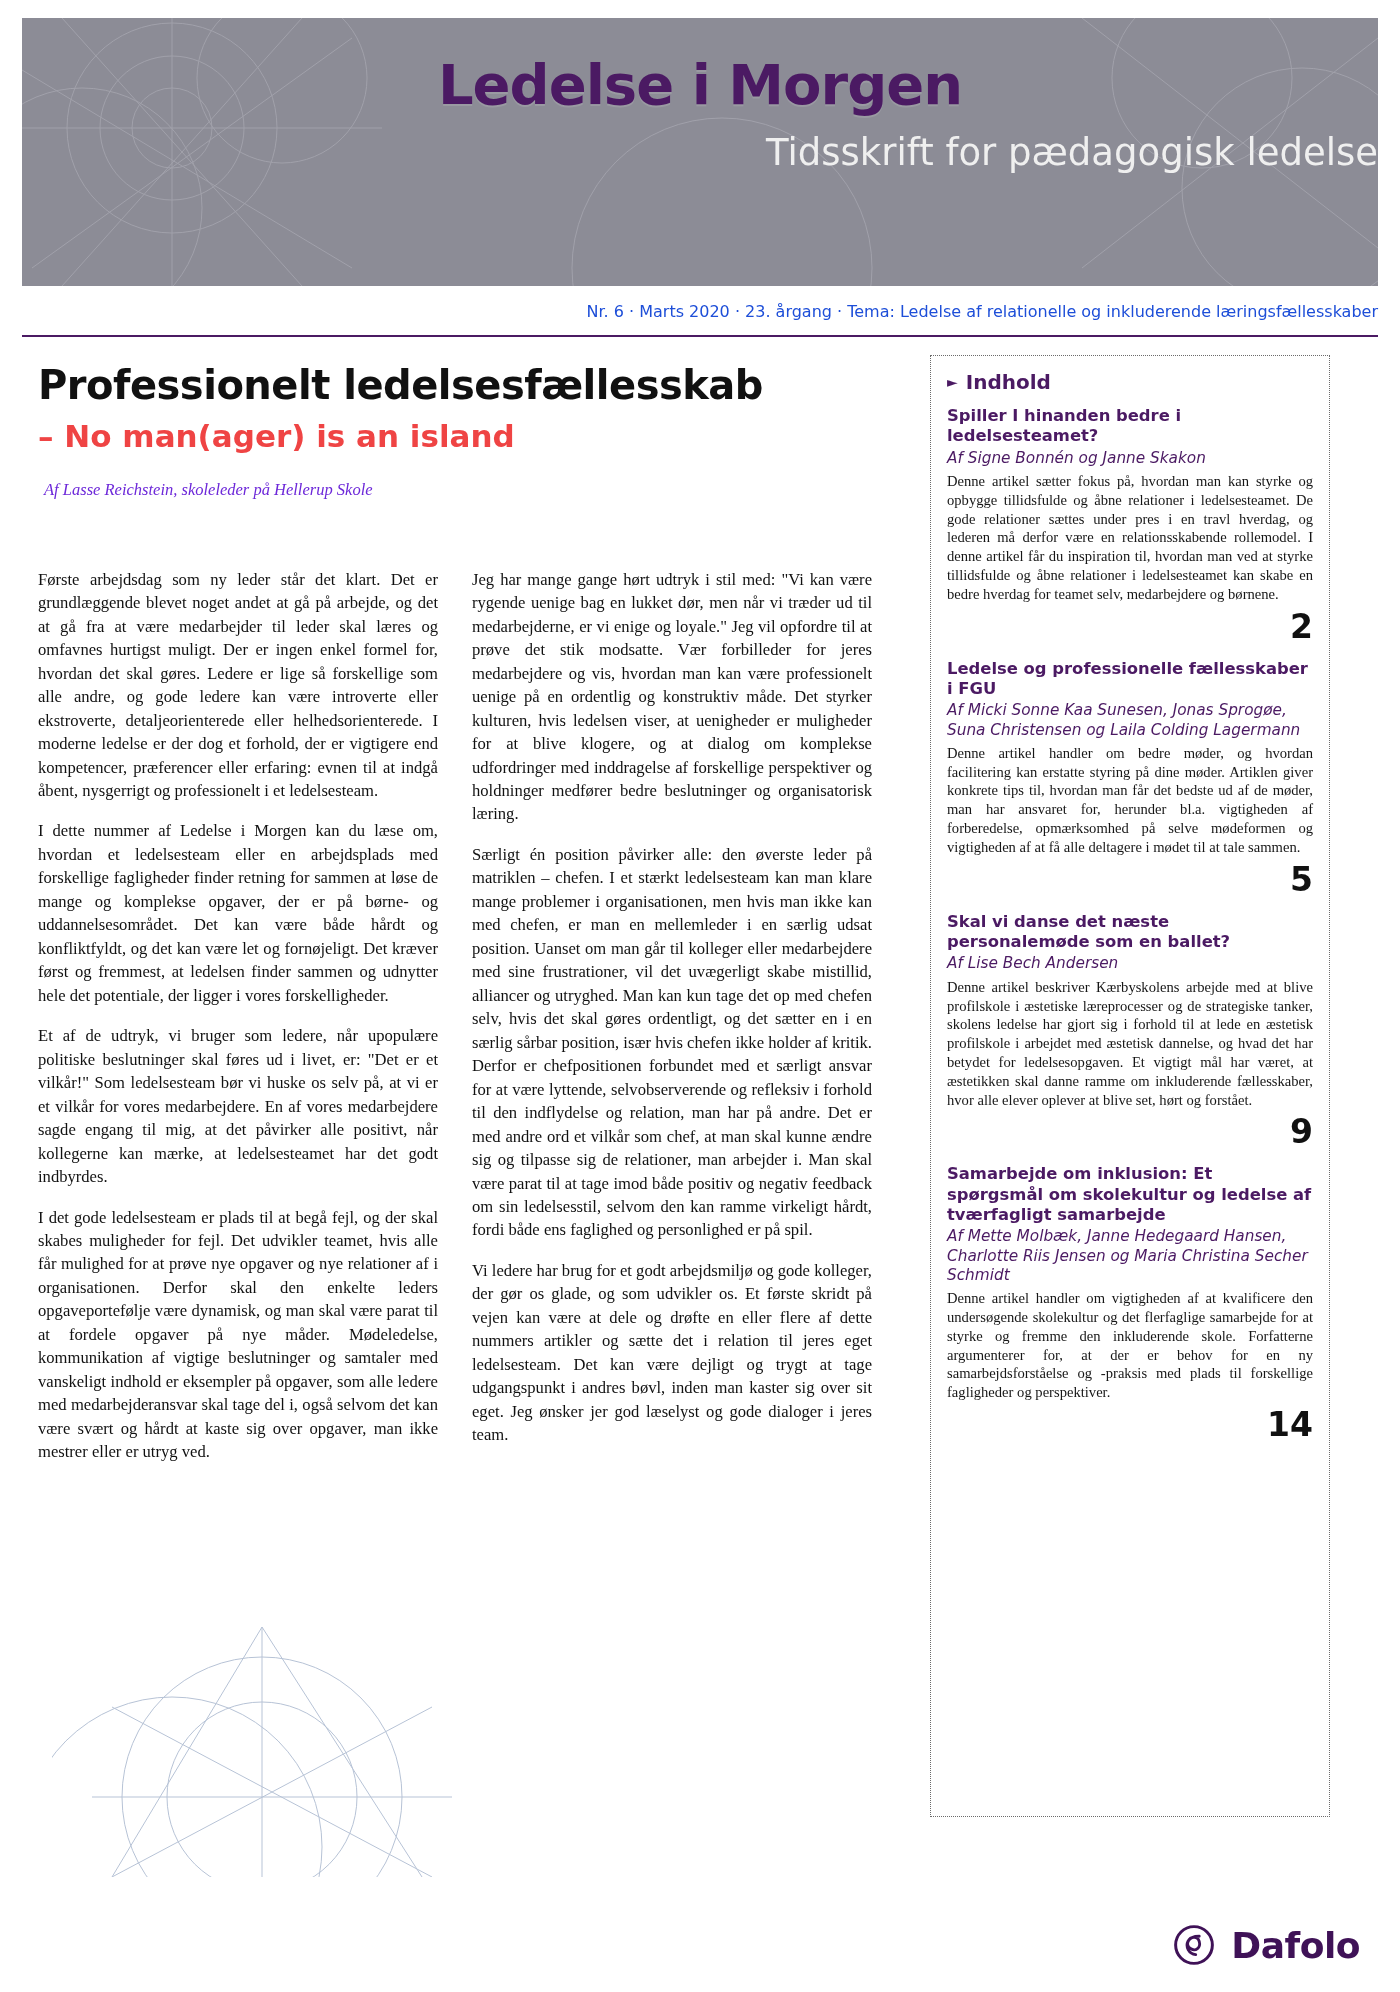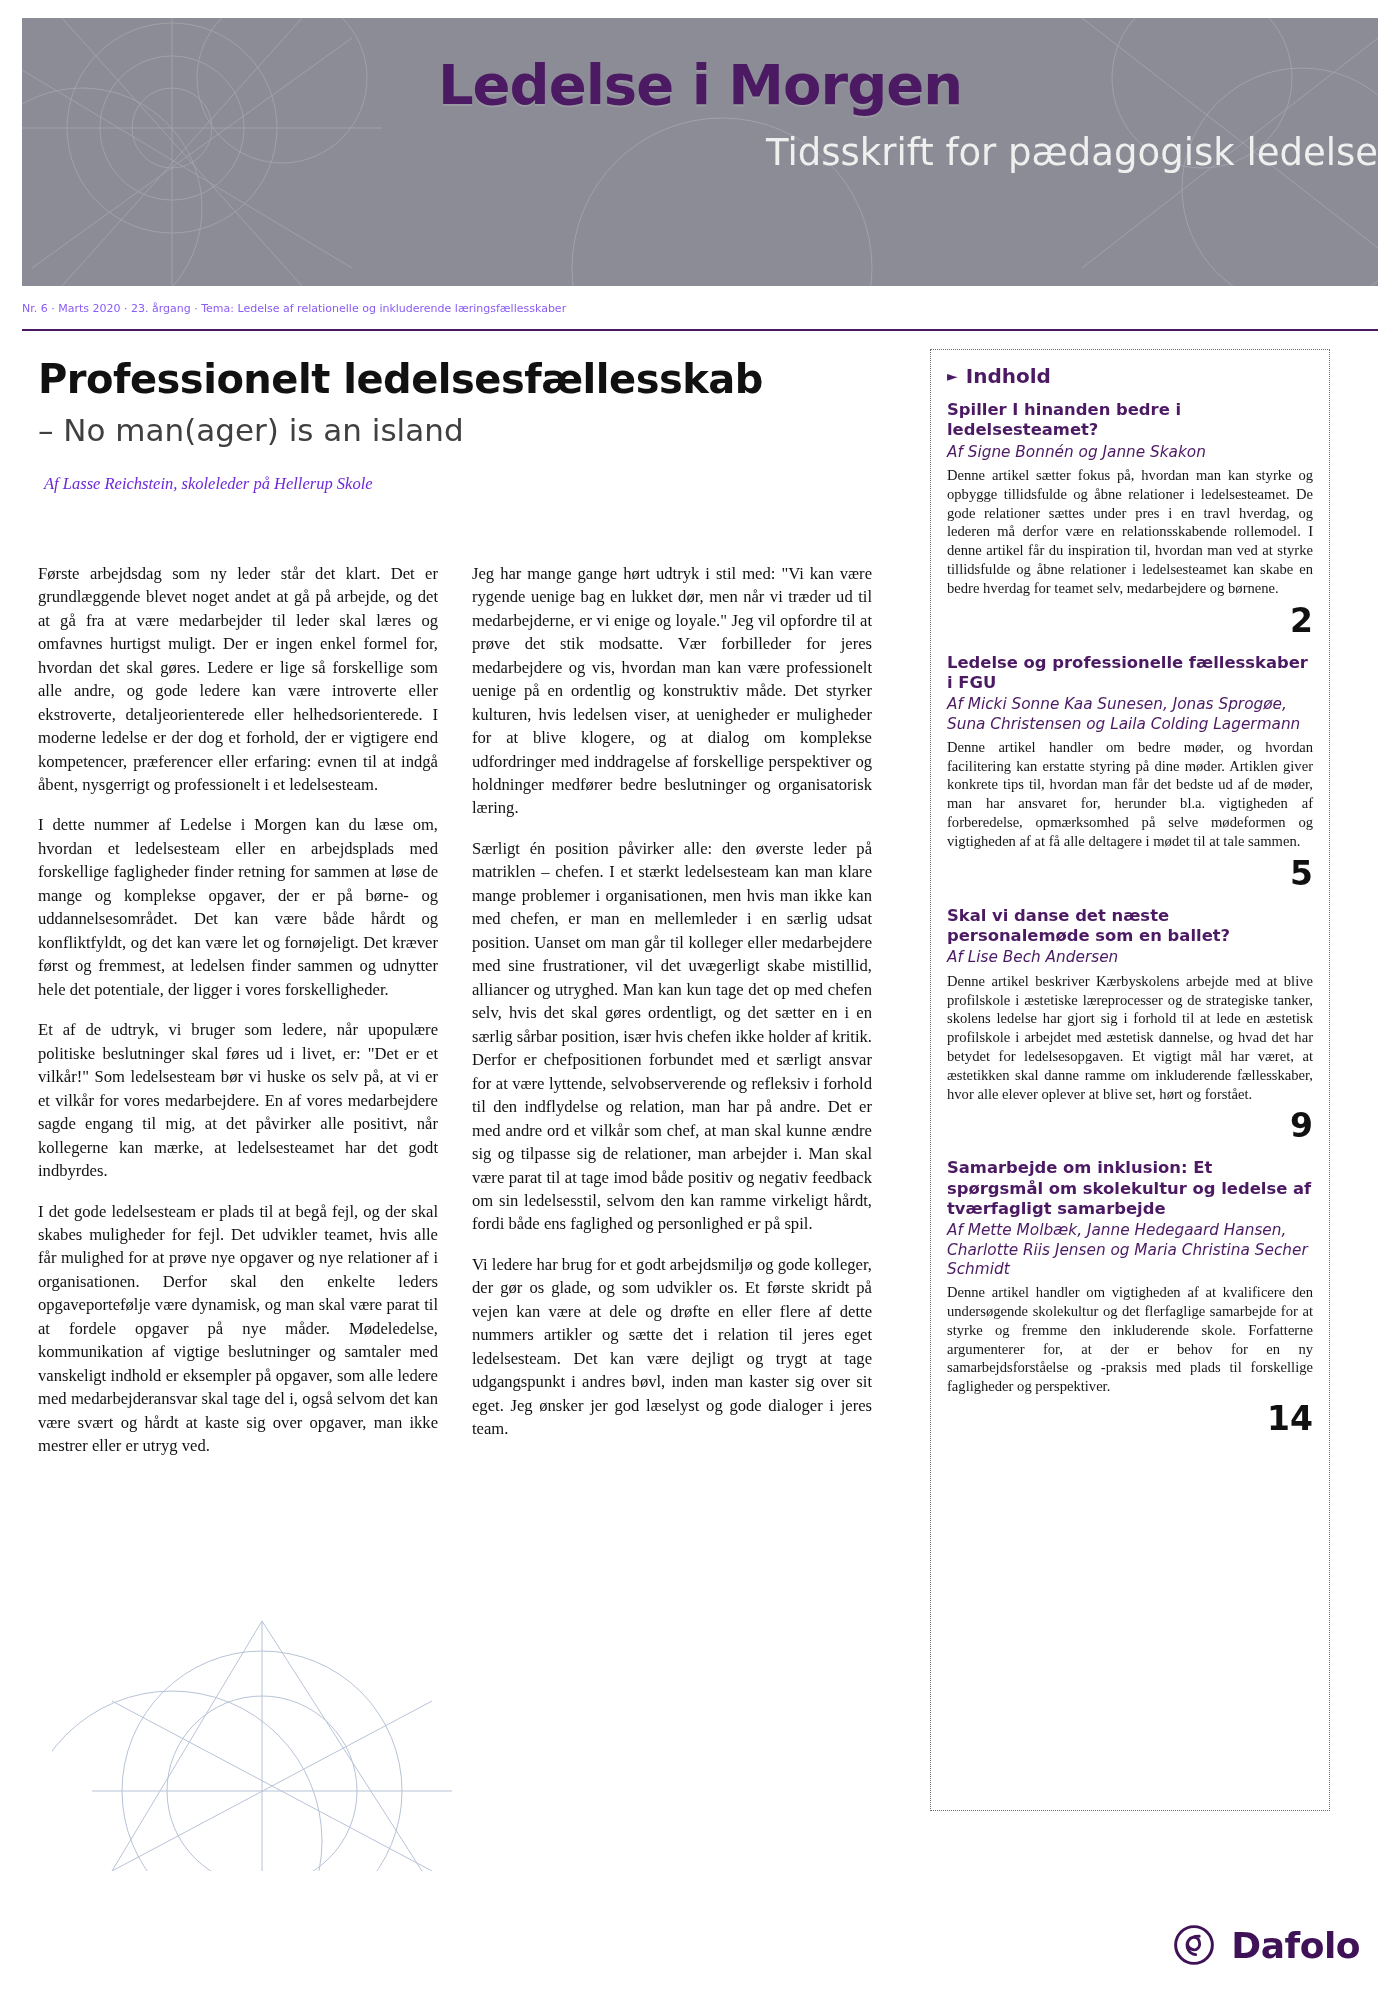--- a/index.html
+++ b/index.html
@@ -49,24 +49,24 @@
     font-size: 37px;
     padding-top: 16px;
     font-weight: normal;
     margin-left: 16px;
   }
 
   
   .issue-line {
     margin: 0 22px;
     padding: 16px 0 14px 0;
-    text-align: left;
-    font-family: "DejaVu Sans", sans-serif;
-    font-size: 11px;
-    color: #8b5cf6;
+    text-align: right;
+    font-family: "DejaVu Sans", sans-serif;
+    font-size: 16px;
+    color: #1d4ed8;
     border-bottom: 2px solid #4b1a63;
   }
 
   
   .page {
     position: relative;
     margin: 0 22px;
     display: flex;
     gap: 0;
     height: 1540px;
@@ -81,23 +81,23 @@
     font-family: "DejaVu Sans", sans-serif;
     font-weight: bold;
     font-size: 40px;
     color: #111;
     line-height: 1.12;
     letter-spacing: -0.5px;
     margin: 0 0 10px 0;
   }
   .subheadline {
     font-family: "DejaVu Sans", sans-serif;
-    font-weight: normal;
+    font-weight: bold;
     font-size: 31px;
-    color: #404040;
+    color: #ef4444;
     margin: 0 0 26px 0;
   }
   .byline {
     font-family: "Liberation Serif", serif;
     font-style: italic;
     font-size: 16.5px;
     color: #6d28d9;
     margin: 0 0 32px 6px;
   }
   .cols {

